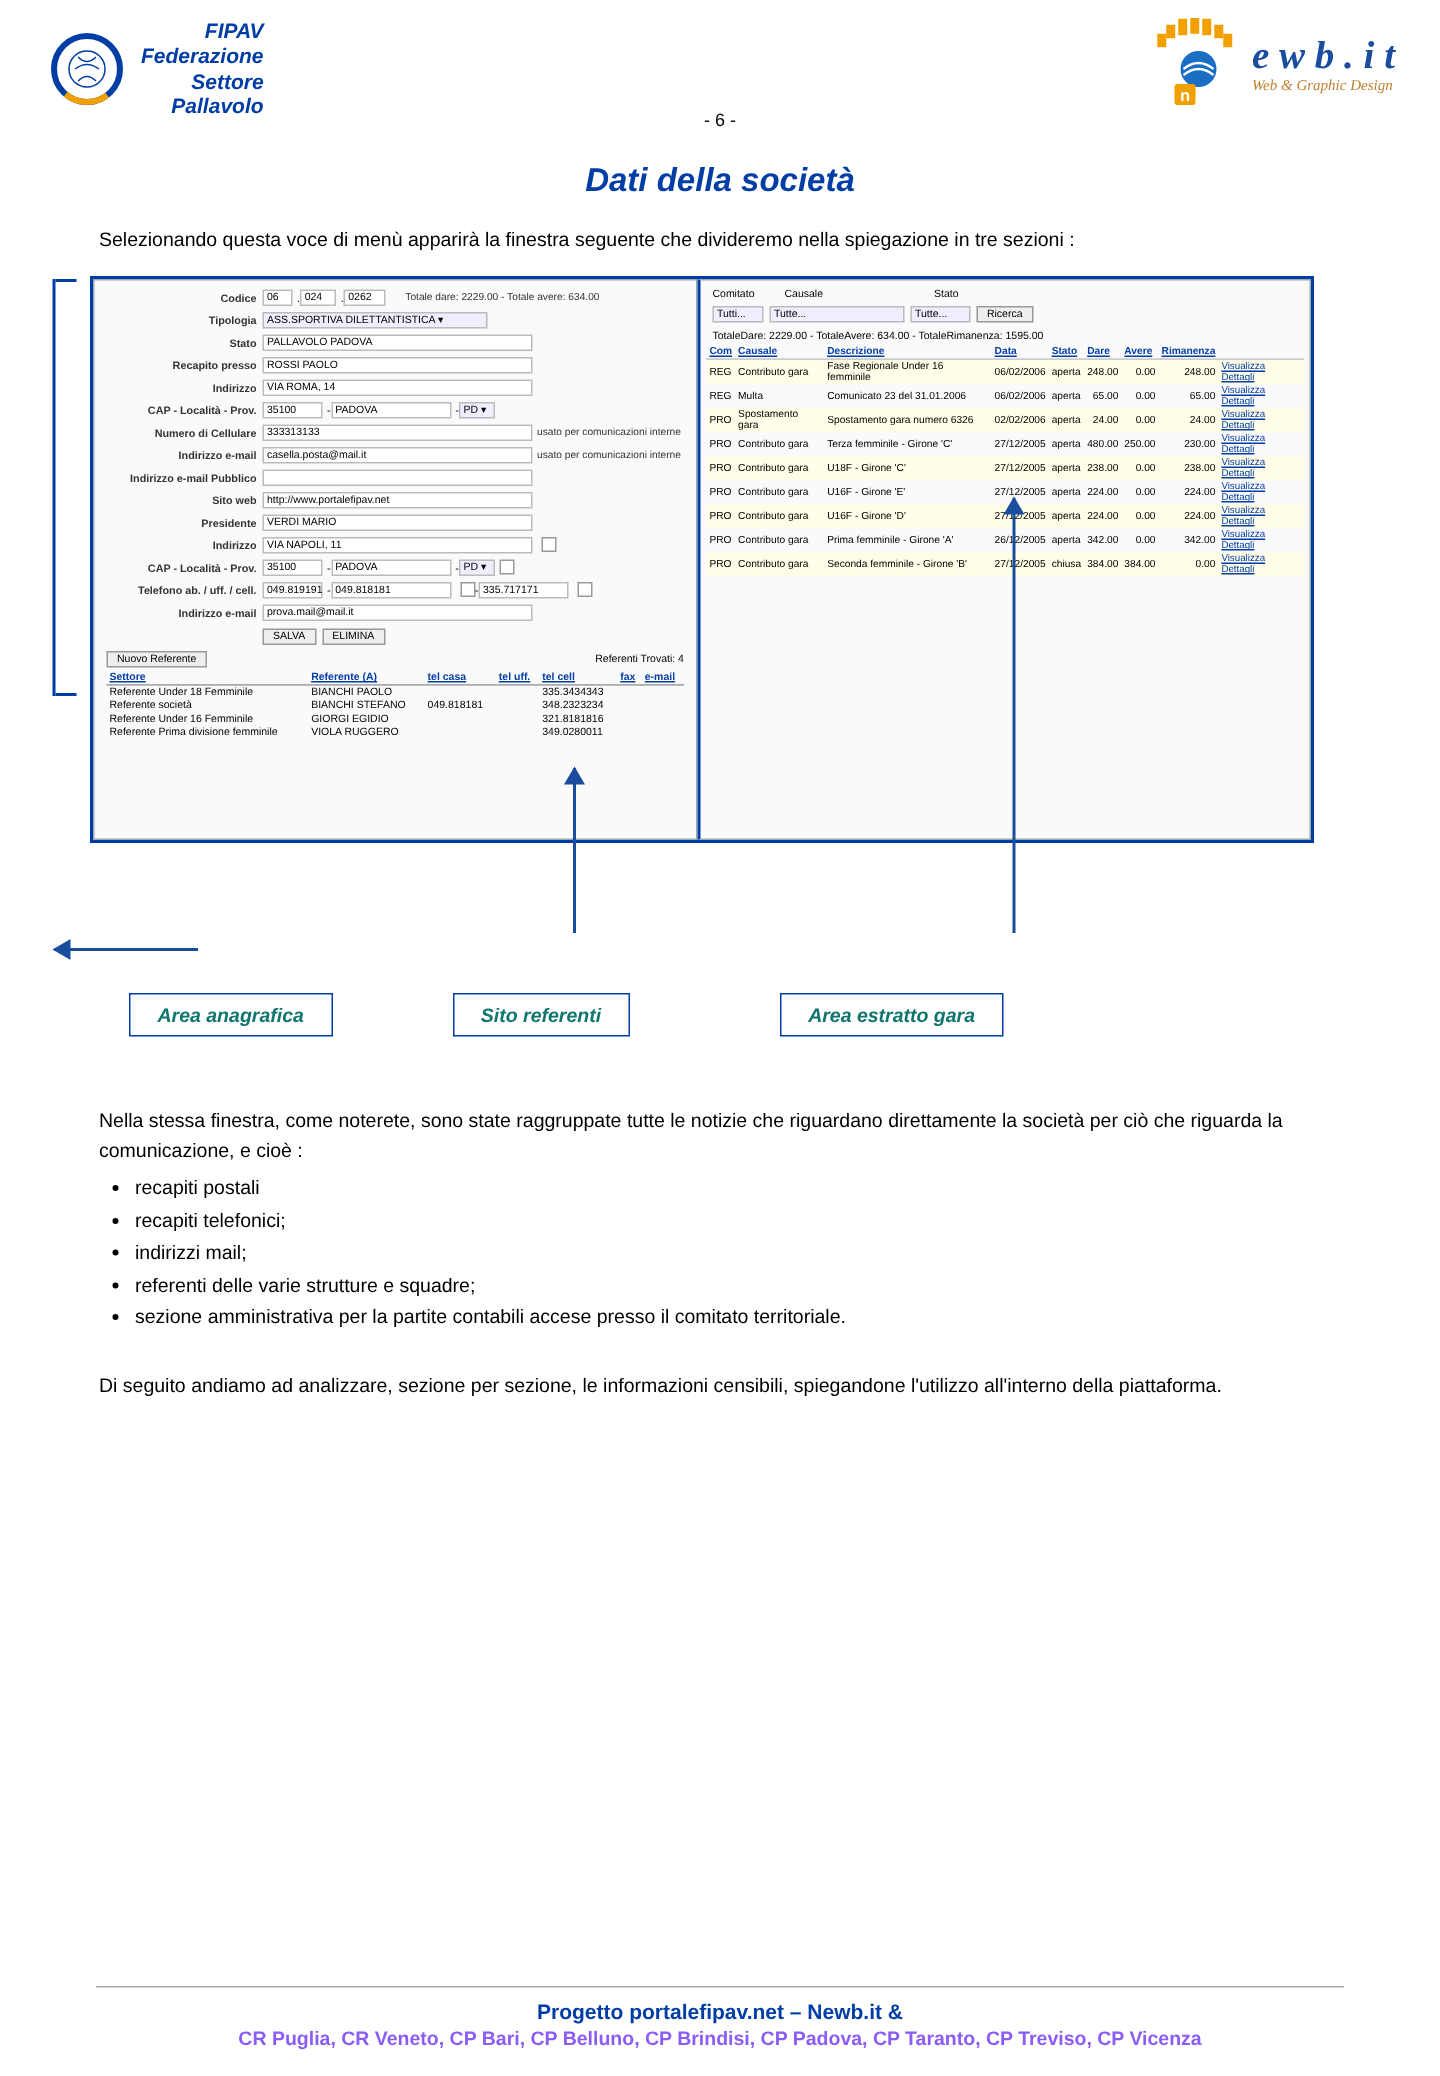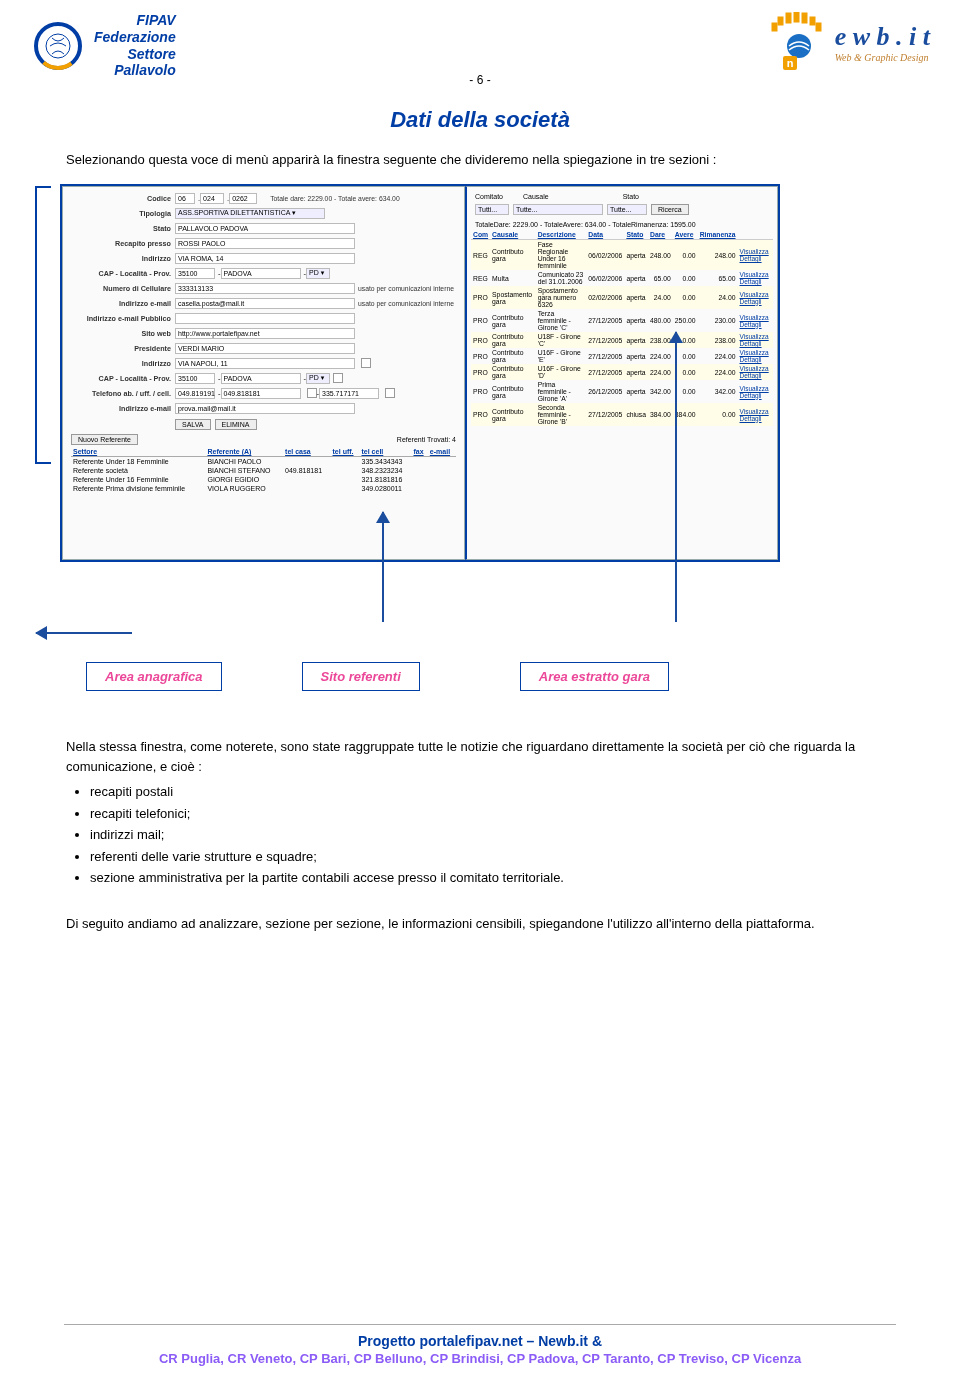--- a/index.html
+++ b/index.html
@@ -17,21 +17,21 @@
   .fipav-text { color: #003da5; font-weight: bold; font-size: 14px; line-height: 1.2; font-style: italic; text-align: right; }
   .logo-right { display: flex; align-items: center; gap: 6px; }
   .ewb-sun { width: 60px; height: 60px; }
   .ewb-text { font-family: Georgia, serif; }
   .ewb-text .main { font-size: 26px; font-weight: bold; color: #1a4d9e; font-style: italic; }
   .ewb-text .sub { font-size: 10px; color: #c08030; font-style: italic; }
   .page-num { text-align: center; font-size: 12px; margin-top: -6px; }
   .title { text-align: center; color: #003da5; font-size: 22px; font-weight: bold; font-style: italic; margin: 20px 0 18px; font-family: "Trebuchet MS", Verdana, sans-serif; }
   .intro { font-size: 13px; line-height: 1.45; padding: 0 40px 0 66px; font-family: "Trebuchet MS", Verdana, sans-serif; }
 
-  .screenshot-wrap { position: relative; margin: 14px 0 0 60px; width: 720px; }
+  .screenshot-wrap { position: relative; margin: 14px 0 0 60px; width: 816px; }
   .screenshot-border { border: 2px solid #003da5; display: flex; position: relative; }
   .panel { border: 1px solid #9aa; background: #fafafa; font-size: 7.5px; }
   .panel-left { width: 418px; height: 374px; }
   .panel-right { width: 430px; height: 374px; border-left: 2px solid #003da5; }
   .panel-inner { padding: 4px; }
 
   
   .form-row { display: flex; align-items: center; height: 14px; margin-bottom: 1px; white-space: nowrap; }
   .form-label { width: 108px; text-align: right; padding-right: 4px; font-weight: bold; color: #333; font-size: 7.2px; }
   .form-input { border: 1px solid #bbb; background: #fff; height: 11px; padding: 0 2px; display: inline-flex; align-items: center; margin-right: 3px; font-size: 7px; }
@@ -68,21 +68,21 @@
   .arrow-container { position: relative; height: 90px; margin-top: 10px; margin-left: 60px; width: 852px; }
   .arrow { position: absolute; width: 2px; background: #1a4d9e; }
   .arrow::before { content: ""; position: absolute; top: -1px; left: -6px; width: 0; height: 0; border-left: 7px solid transparent; border-right: 7px solid transparent; border-bottom: 12px solid #1a4d9e; }
   .arrow1 { left: 322px; top: -60px; height: 110px; }
   .arrow2 { left: 615px; top: -240px; height: 290px; }
   .arrow-h { position: absolute; height: 2px; background: #1a4d9e; }
   .arrow-h-left { left: -24px; width: 96px; top: 60px; }
   .arrow-h-left::after { content:""; position:absolute; left:-1px; top:-6px; width:0; height:0; border-top:7px solid transparent; border-bottom:7px solid transparent; border-right:12px solid #1a4d9e; }
 
   .boxes { display: flex; gap: 30px; margin: 0 0 0 86px; }
-  .cbox { border: 1.5px solid #003da5; padding: 6px 18px; font-size: 13px; font-weight: bold; color: #ec4899; font-family: "Trebuchet MS", Verdana, sans-serif; font-style: italic; }
+  .cbox { border: 1.5px solid #003da5; padding: 6px 18px; font-size: 13px; font-weight: bold; color: #0f766e; font-family: "Trebuchet MS", Verdana, sans-serif; font-style: italic; }
 
   .body-text { padding: 0 56px 0 66px; font-size: 13px; line-height: 1.5; font-family: "Trebuchet MS", Verdana, sans-serif; }
   .body-text p { margin: 46px 0 6px; }
   .body-text ul { list-style: disc; margin: 4px 0 0 24px; }
   .body-text li { margin-bottom: 2px; }
   .body-text p.last { margin-top: 26px; }
 
   .footer { position: absolute; bottom: 18px; left: 0; right: 0; text-align: center; font-family: Verdana, sans-serif; }
   .footer-line { border-top: 1px solid #aaa; margin: 0 64px 8px; }
   .footer .l1 { color: #003da5; font-weight: bold; font-size: 14px; }

